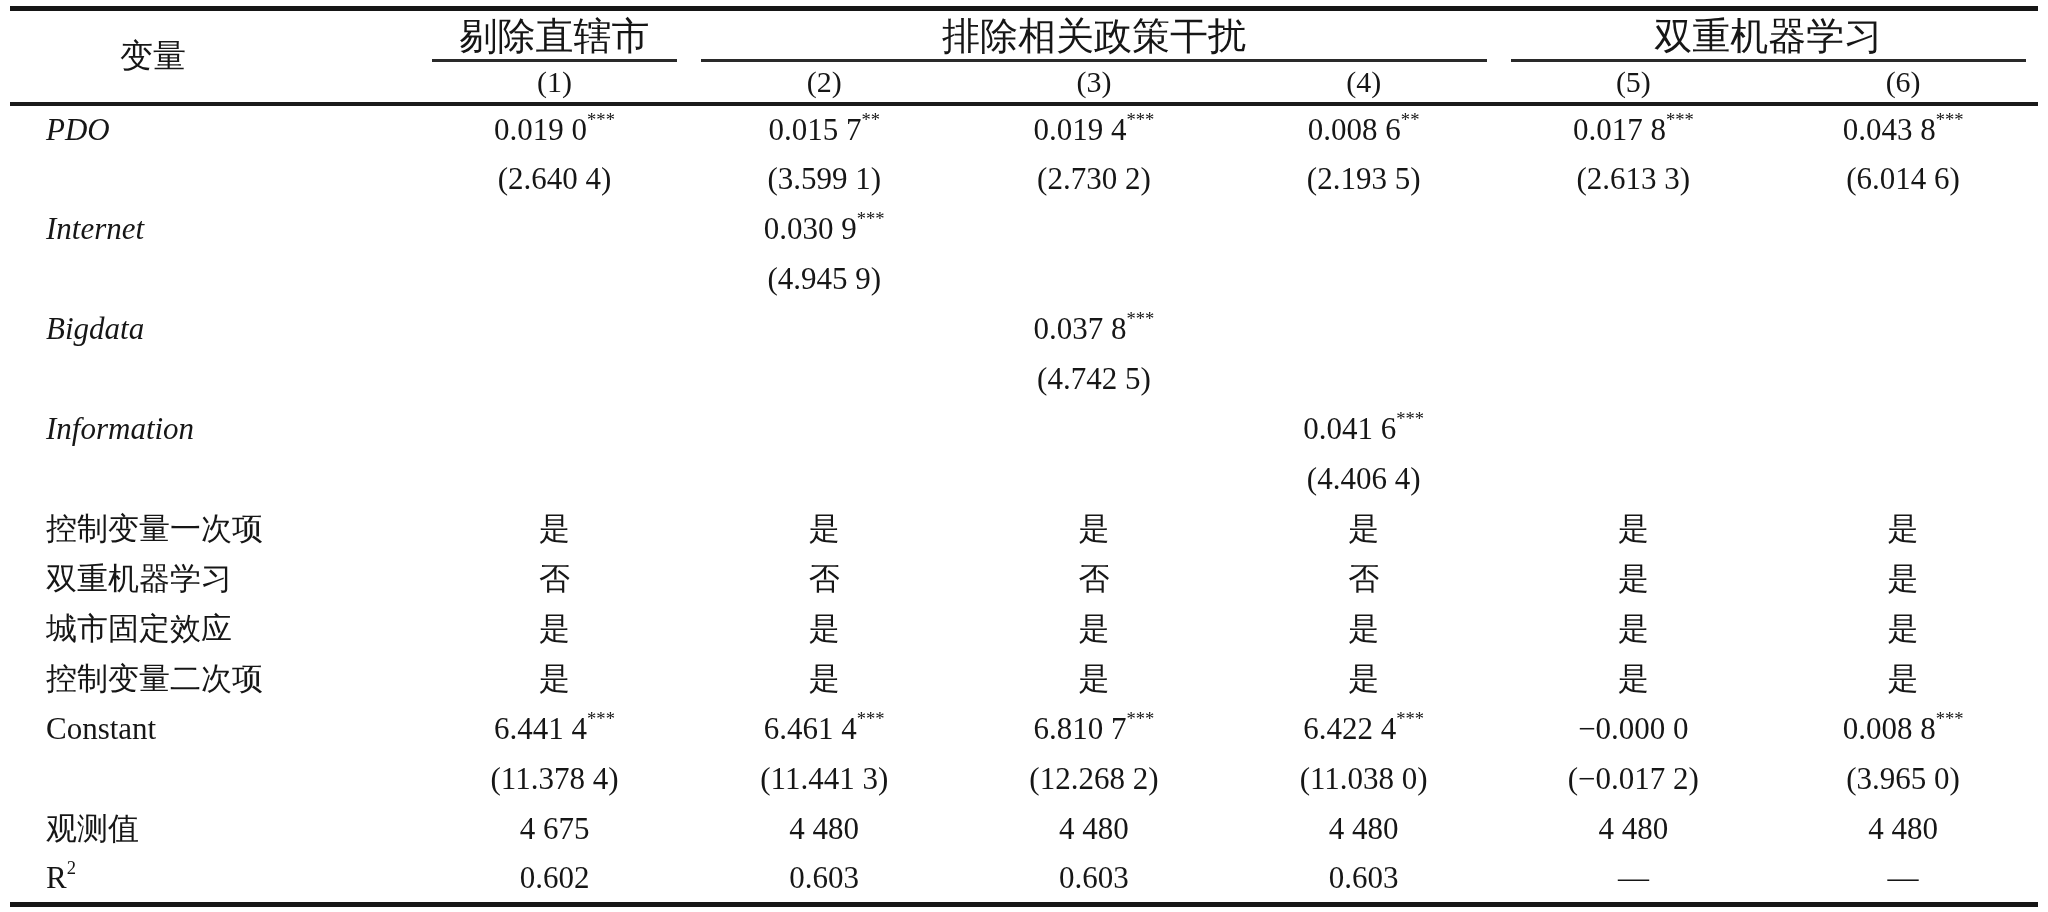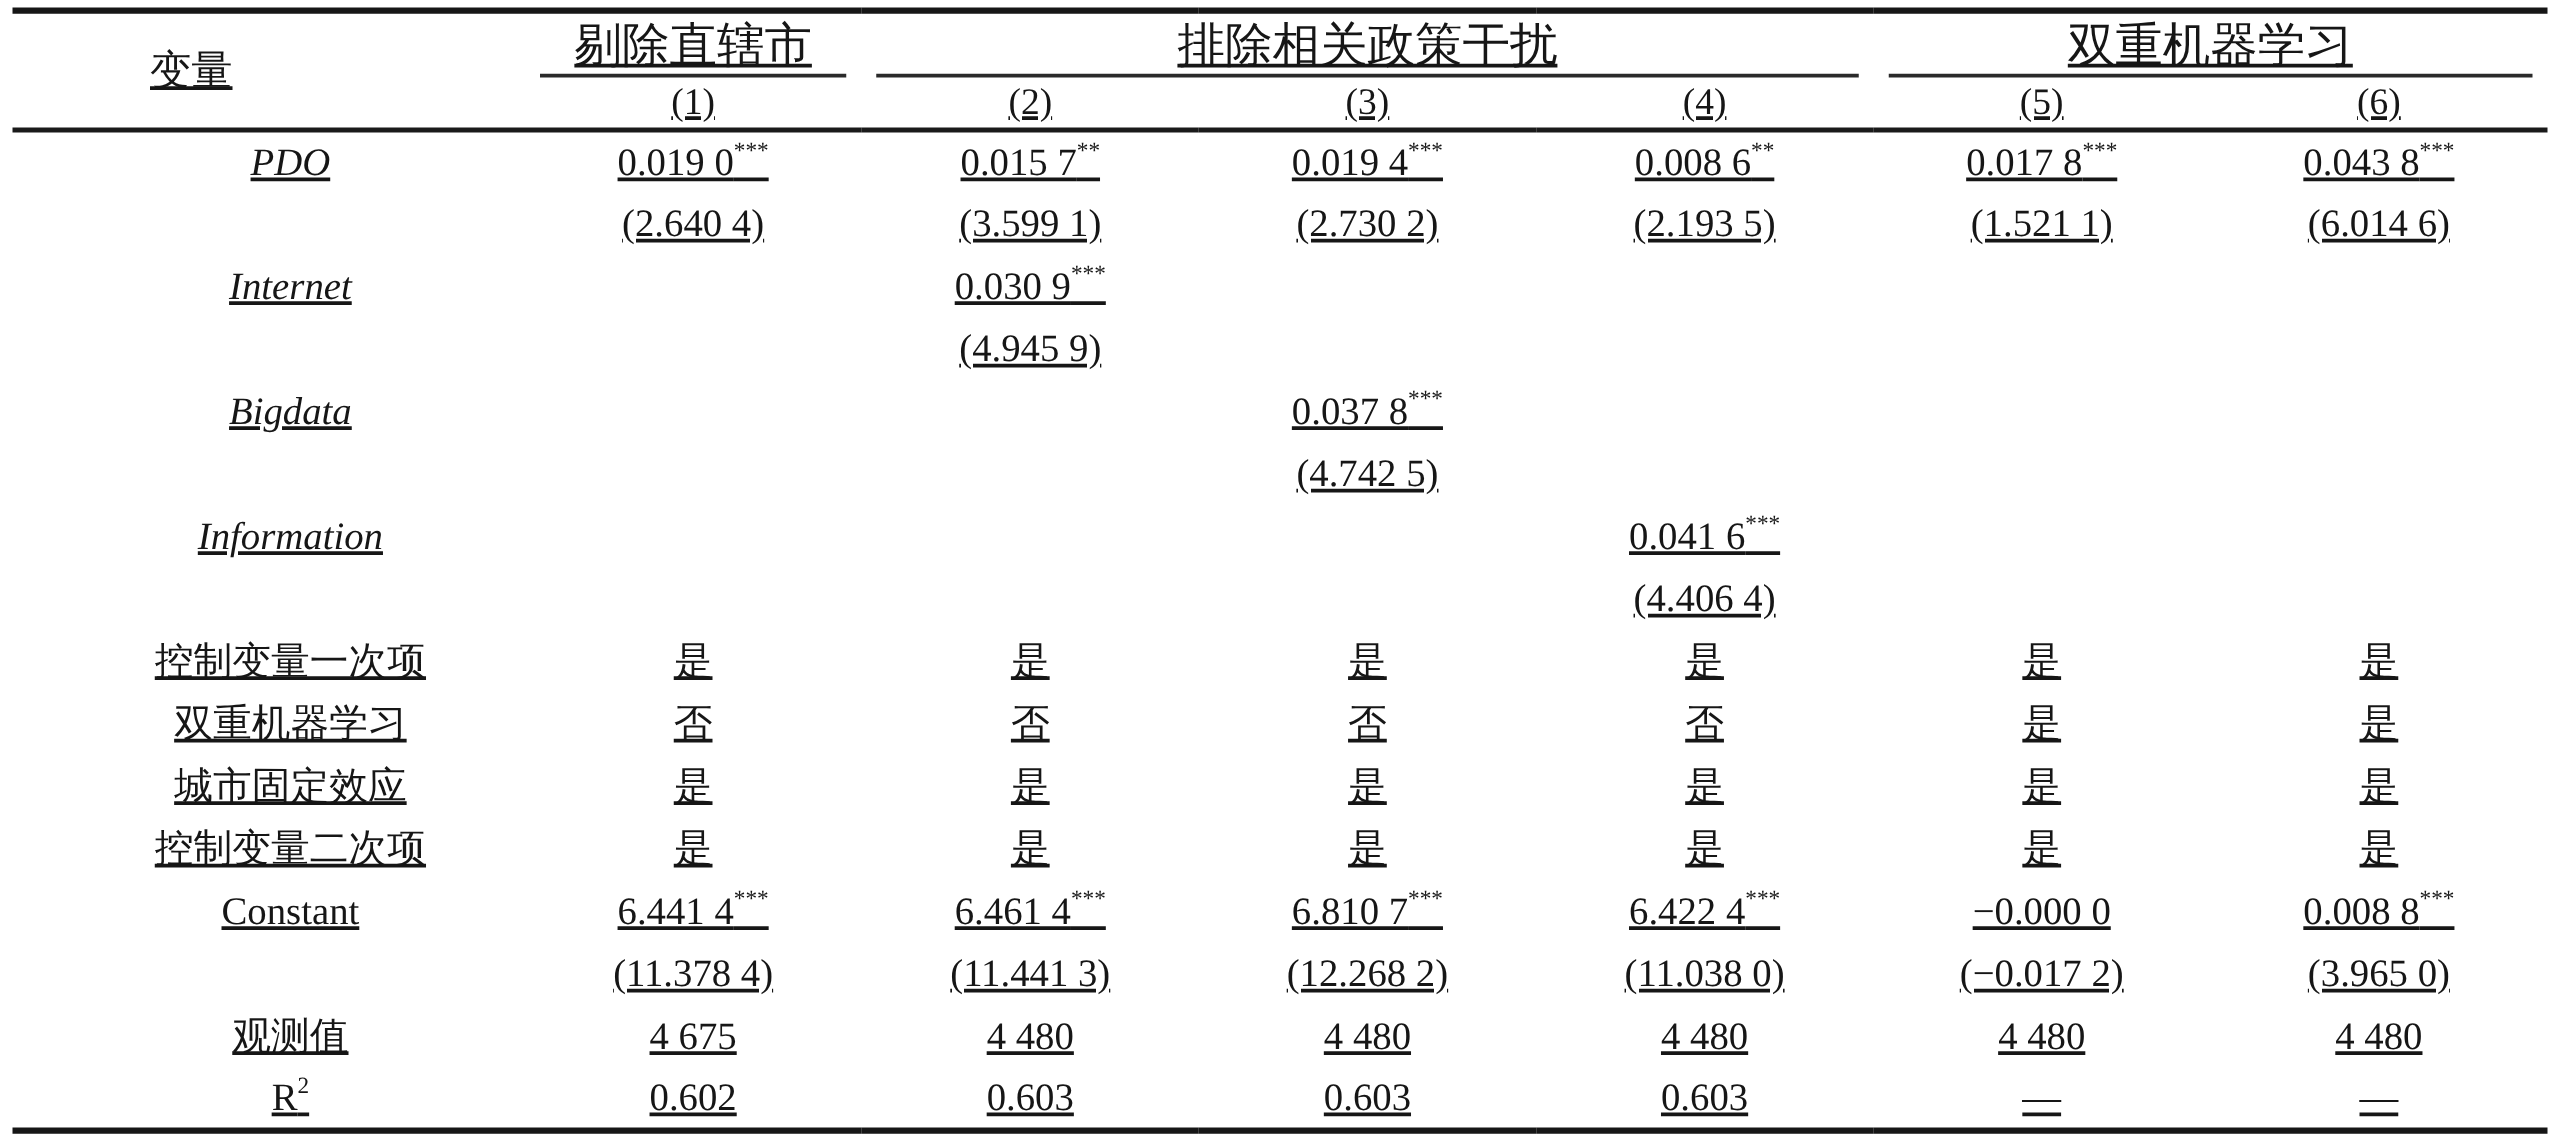--- a/index.html
+++ b/index.html
@@ -10,21 +10,20 @@
     height: 912px;
     overflow: hidden;
     font-family: "Liberation Serif", "DejaVu Serif", serif;
     color: #161616;
   }
   .paper {
     box-sizing: border-box;
     width: 2006px;
     height: 912px;
     padding: 6px 10px 0 10px;
-    text-decoration: underline;
   }
   table.reg {
     width: 2028px;
     margin: 0 auto;
     border-collapse: collapse;
     table-layout: fixed;
     border-top: 5px solid #161616;
     border-bottom: 5px solid #161616;
   }
   col.c-label { width: 20.2%; }
@@ -58,21 +57,21 @@
   tr.model-row th {
     text-align: center;
     vertical-align: middle;
     font-size: 30px;
     border-bottom: 4px solid #1a1a1a;
   }
 
   tbody tr { height: 50px; }
   tbody th.row-label {
     font-weight: normal;
-    text-align: center;
+    text-align: left;
     padding-left: 36px;
     font-size: 31px;
     vertical-align: middle;
     white-space: nowrap;
   }
   tbody th.row-label.italic span { font-style: italic; }
   tbody td {
     text-align: center;
     vertical-align: middle;
     font-size: 31px;
@@ -131,21 +130,21 @@
           <td><span>0.008 6</span><sup>**</sup></td>
           <td><span>0.017 8</span><sup>***</sup></td>
           <td><span>0.043 8</span><sup>***</sup></td>
         </tr>
         <tr>
           <th class="row-label"><span></span></th>
           <td><span>(2.640 4)</span></td>
           <td><span>(3.599 1)</span></td>
           <td><span>(2.730 2)</span></td>
           <td><span>(2.193 5)</span></td>
-          <td><span>(1.521 1)</span></td>
+          <td><span>(2.613 3)</span></td>
           <td><span>(6.014 6)</span></td>
         </tr>
         <tr>
           <th class="row-label italic"><span>Internet</span></th>
           <td><span></span></td>
           <td><span>0.030 9</span><sup>***</sup></td>
           <td><span></span></td>
           <td><span></span></td>
           <td><span></span></td>
           <td><span></span></td>

